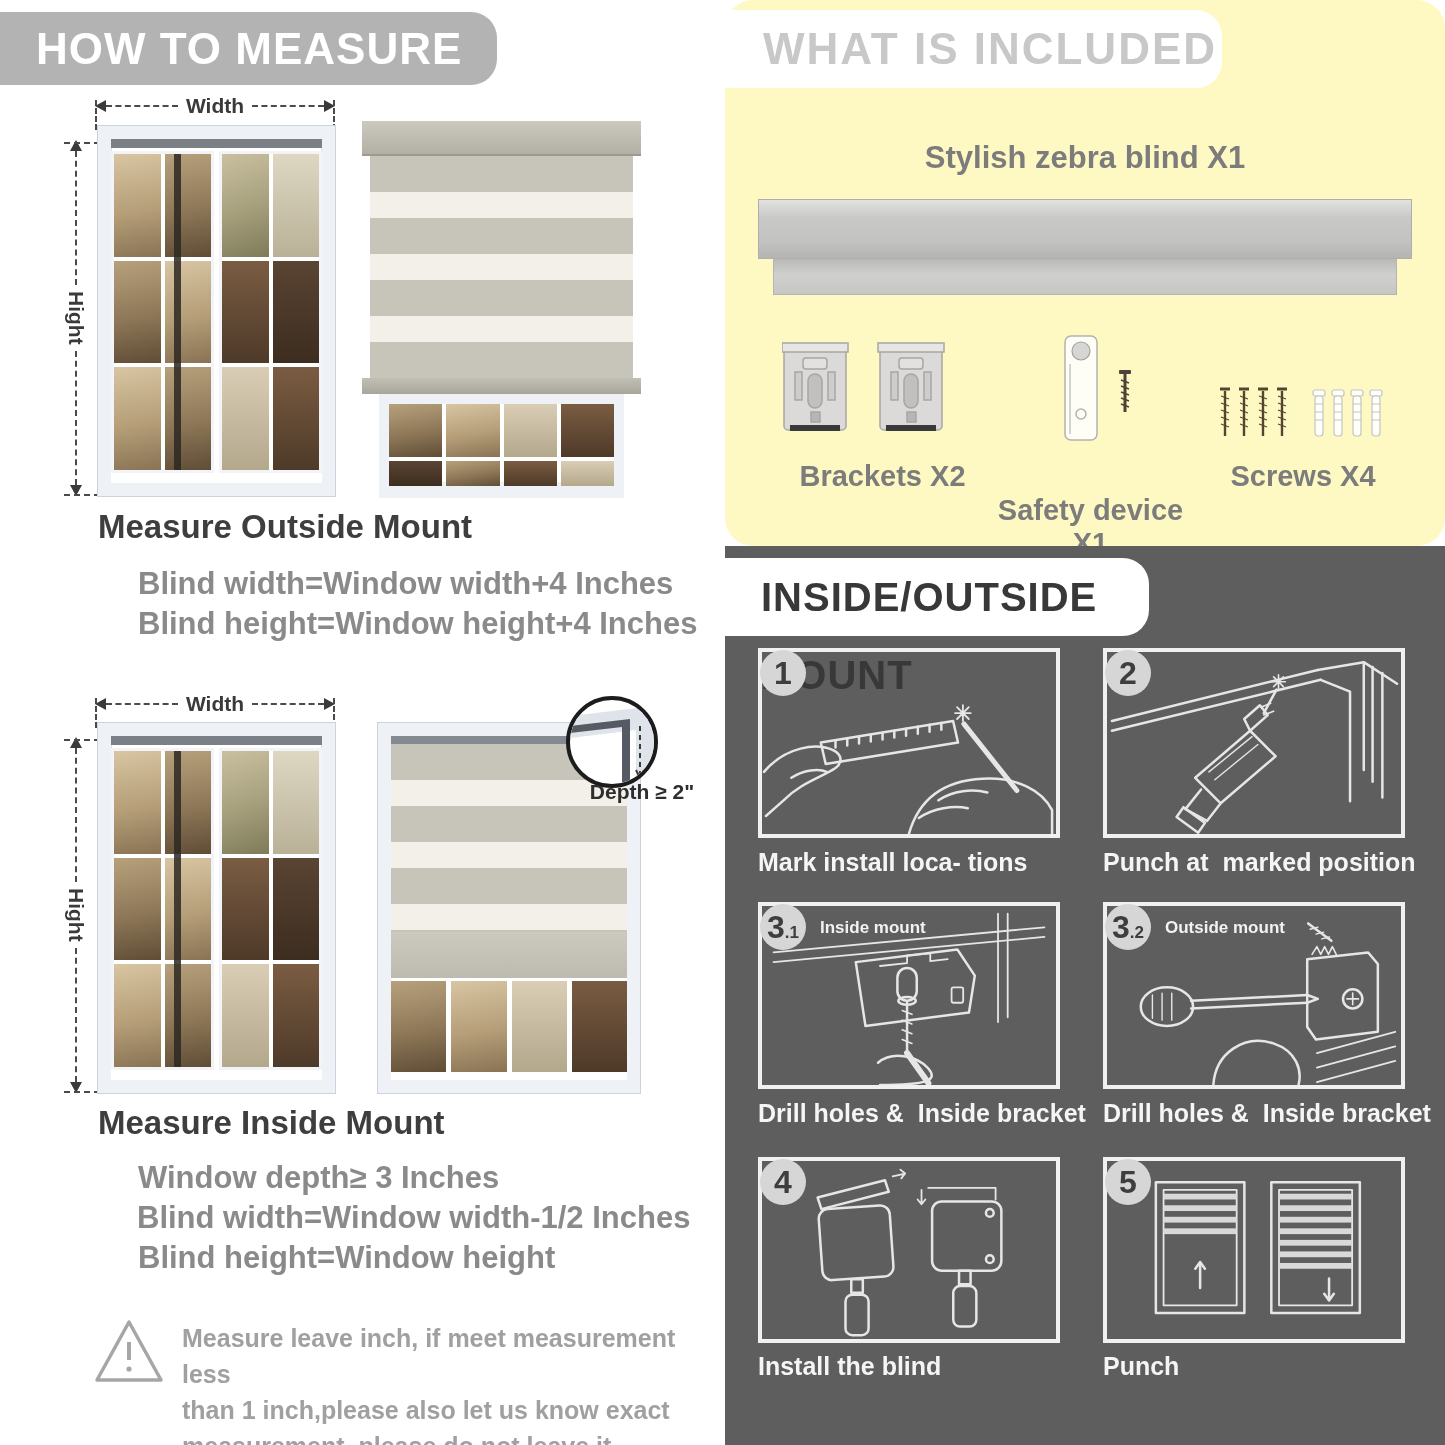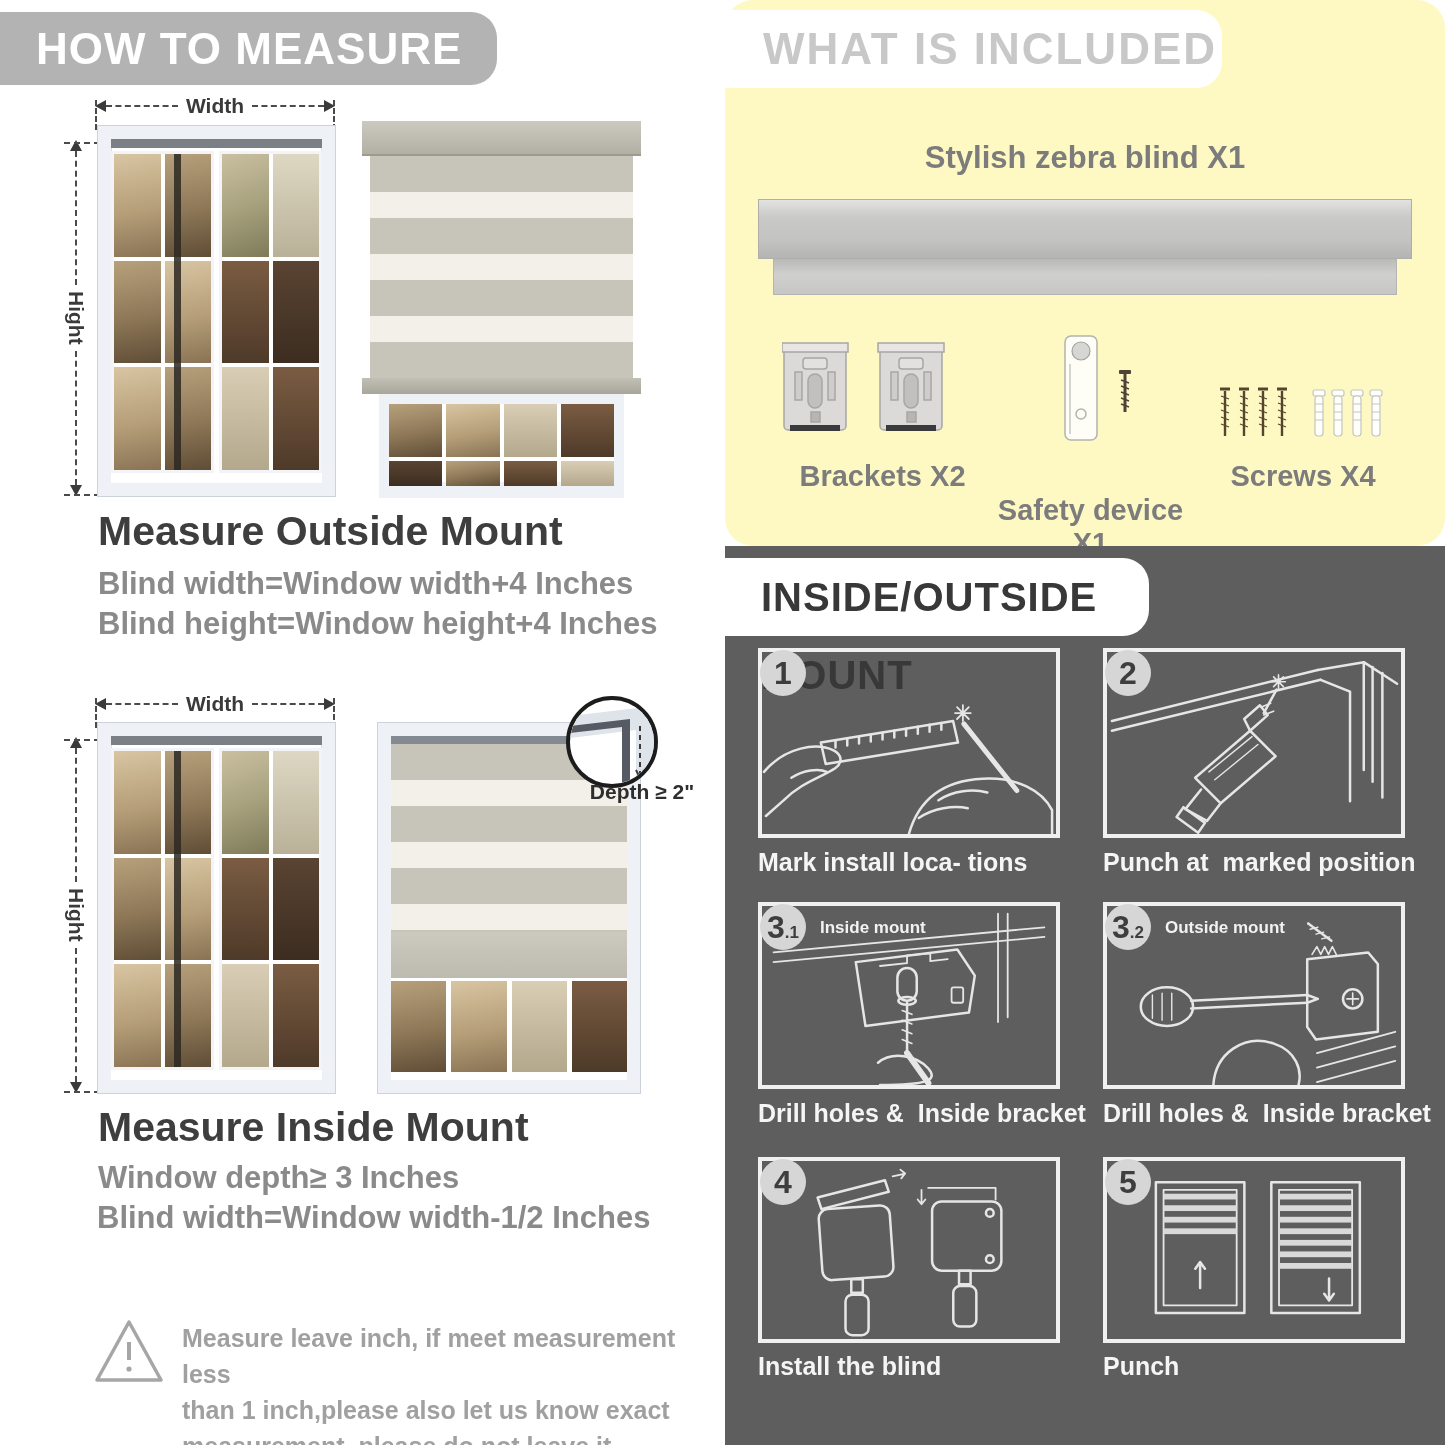--- a/index.html
+++ b/index.html
@@ -56,22 +56,22 @@
   .win-blind{box-sizing:border-box;border:13px solid #eef1f6;outline:1px solid #ccd3dd;background:#fff;
              display:flex;flex-direction:column;}
   .wb-recess{height:8px;background:#848a92;}
   .wb-stripes{height:188px;background:repeating-linear-gradient(180deg,#c7c4b9 0 36px,#f2f0e9 36px 62px);}
   .wb-solid{height:46px;background:linear-gradient(180deg,#ccc9be,#bdbab0);}
   .wb-panes{flex:1;display:grid;grid-template-columns:1fr 1fr 1fr 1fr;gap:5px;background:#fff;padding:3px 0 8px 0;}
 
   .mag{width:92px;height:92px;border-radius:50%;border:4px solid #1c1c1c;background:#fff;overflow:hidden;box-sizing:border-box;}
   .depth-label{font-size:21px;color:#2e2e2e;text-align:center;}
 
-  .m-title{font-size:41px;color:#3e3e3e;}
-  .m-line{font-size:31px;color:#8a8a8a;}
+  .m-title{font-size:33px;color:#3e3e3e;}
+  .m-line{font-size:31px;color:#8a8a8a;margin-left:40px;}
   .warn-text{font-size:25px;line-height:36px;color:#a0a0a0;width:505px;}
 
   
   .panel-included{left:725px;top:0;width:720px;height:546px;background:#fef9c3;border-radius:28px;}
   .hdr-included{left:0;top:10px;width:497px;height:78px;background:#fff;border-radius:0 26px 26px 0;
                 color:#c8c8c8;font-size:44px;line-height:78px;padding-left:38px;letter-spacing:2px;box-sizing:border-box;}
   .prod-title{top:140px;width:100%;text-align:center;font-size:31px;color:#7c7c7c;}
   .rail-main{left:33px;top:199px;width:654px;height:60px;border:1px solid #aeaeac;box-sizing:border-box;
              background:linear-gradient(180deg,#e2e2e0,#c9c9c7 30%,#c3c3c1 70%,#b4b4b2);}
   .rail-lip{left:48px;top:259px;width:624px;height:36px;border:1px solid #b4b4b2;border-top:none;box-sizing:border-box;
@@ -221,20 +221,21 @@
       <polygon points="0,26 60,19 60,84 52,84 52,27 0,33" fill="#565b63"></polygon>
       <line x1="70" y1="26" x2="70" y2="76" stroke="#3a3a3a" stroke-width="2" stroke-dasharray="5,4"></line>
       <polyline points="66,70 70,78 74,70" fill="none" stroke="#3a3a3a" stroke-width="2"></polyline>
     </svg>
   </div>
   <div class="abs depth-label" style="left:552px;top:780px;width:180px;">Depth ≥ 2"</div>
 
   <div class="abs m-title" style="left:98px;top:1104px;">Measure Inside Mount</div>
   <div class="abs m-line" style="left:98px;top:1160px;">Window depth≥ 3 Inches</div>
   <div class="abs m-line" style="left:97px;top:1200px;">Blind width=Window width-1/2 Inches</div>
+  <div class="abs m-line" style="left:98px;top:1240px;">Blind height=Window height</div>
 
   <svg class="abs" style="left:92px;top:1316px;" width="74" height="74" viewBox="0 0 74 74">
     <path d="M37,6 L69,64 L5,64 Z" fill="none" stroke="#a6a6a6" stroke-width="3.5" stroke-linejoin="round"></path>
     <line x1="37" y1="26" x2="37" y2="44" stroke="#a6a6a6" stroke-width="4"></line>
     <circle cx="37" cy="53" r="2.6" fill="#a6a6a6"></circle>
   </svg>
   <div class="abs warn-text" style="left:182px;top:1320px;">
     <span style="display:block">Measure leave inch, if meet measurement less</span>
     <span style="display:block">than 1 inch,please also let us know exact</span>
     <span style="display:block">measurement, please do not leave it</span>

